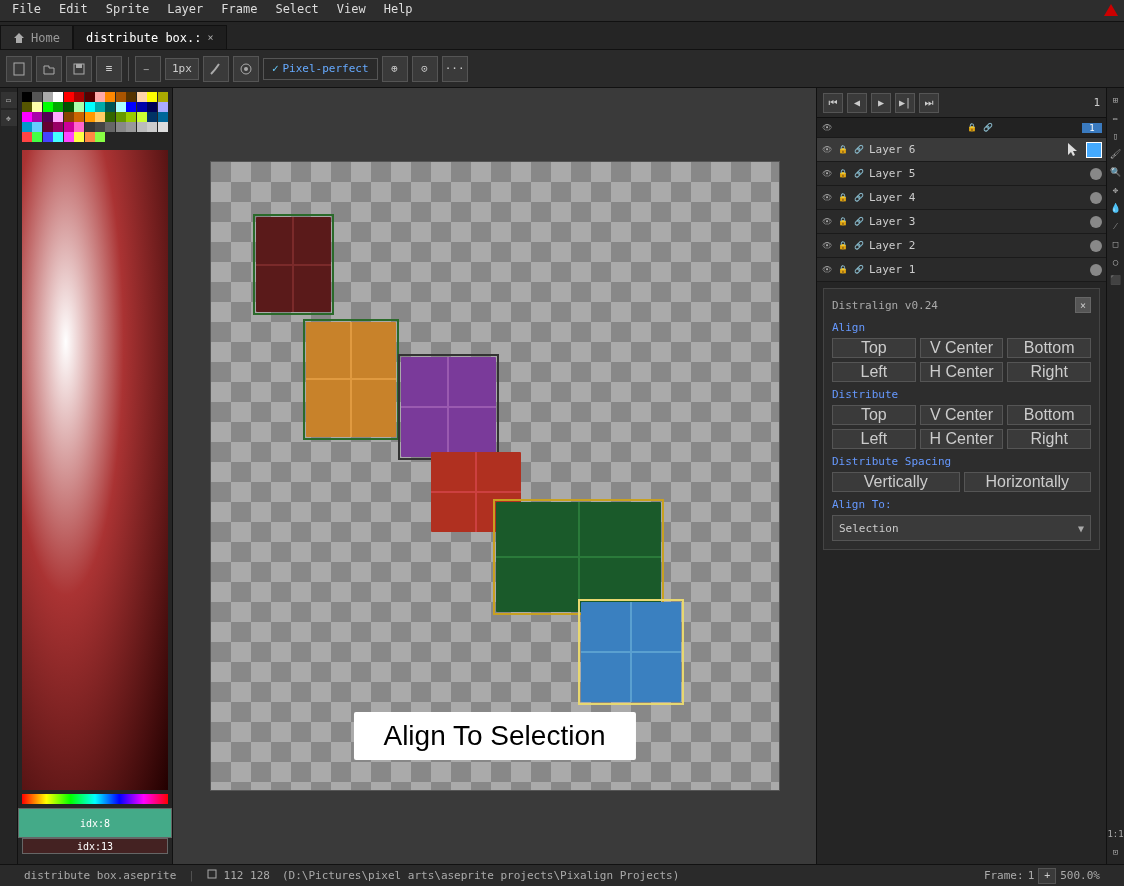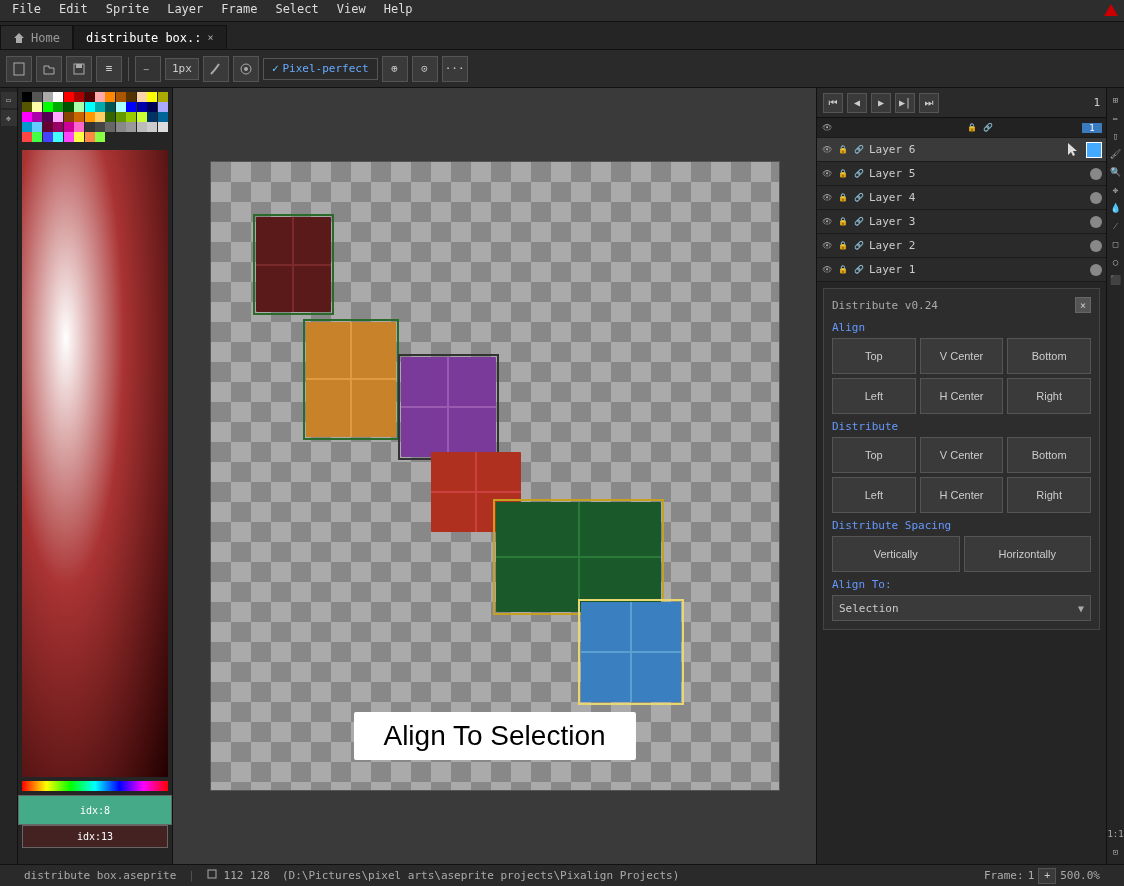--- a/index.html
+++ b/index.html
@@ -170,22 +170,22 @@
       background: #4a8;
       border: 1px solid #666;
       display: flex;
       align-items: center;
       justify-content: center;
       color: #fff;
       font-size: 10px;
       cursor: pointer;
     }
     #color-swatch-secondary {
-      height: 23px;
-      margin: 0 4px 16px;
+      height: 16px;
+      margin: 0 4px 10px;
       background: #422;
       border: 1px solid #666;
       display: flex;
       align-items: center;
       justify-content: center;
       color: #fff;
       font-size: 10px;
       cursor: pointer;
       text-align: center;
     }
@@ -337,25 +337,25 @@
       font-size: 11px;
       margin-bottom: 4px;
     }
     .btn-row {
       display: flex;
       gap: 4px;
       margin-bottom: 4px;
     }
     .align-btn {
       flex: 1;
-      height: 36px;
+      height: 20px;
       background: #3a3a3a;
       border: 1px solid #555;
       color: #ccc;
-      font-size: 11px;
+      font-size: 16px;
       cursor: pointer;
       display: flex;
       align-items: center;
       justify-content: center;
     }
 
     .align-to-label {
       color: #69f;
       font-size: 11px;
       margin: 6px 0 4px;
@@ -713,21 +713,21 @@
         <div class="layer-icon">👁</div>
         <div class="layer-icon">🔒</div>
         <div class="layer-icon">🔗</div>
         <div class="layer-name">Layer 1</div>
         <div class="layer-dot"></div>
       </div>
     </div>
 
     <div id="distralign-panel">
       <div id="distralign-header">
-        <span id="distralign-title">Distribute v0.24</span>
+        <span id="distralign-title">Distralign v0.24</span>
         <div id="distralign-close">×</div>
       </div>
 
       <div class="section-label">Align</div>
       <div class="btn-row">
         <button class="align-btn">Top</button>
         <button class="align-btn">V Center</button>
         <button class="align-btn">Bottom</button>
       </div>
       <div class="btn-row">

